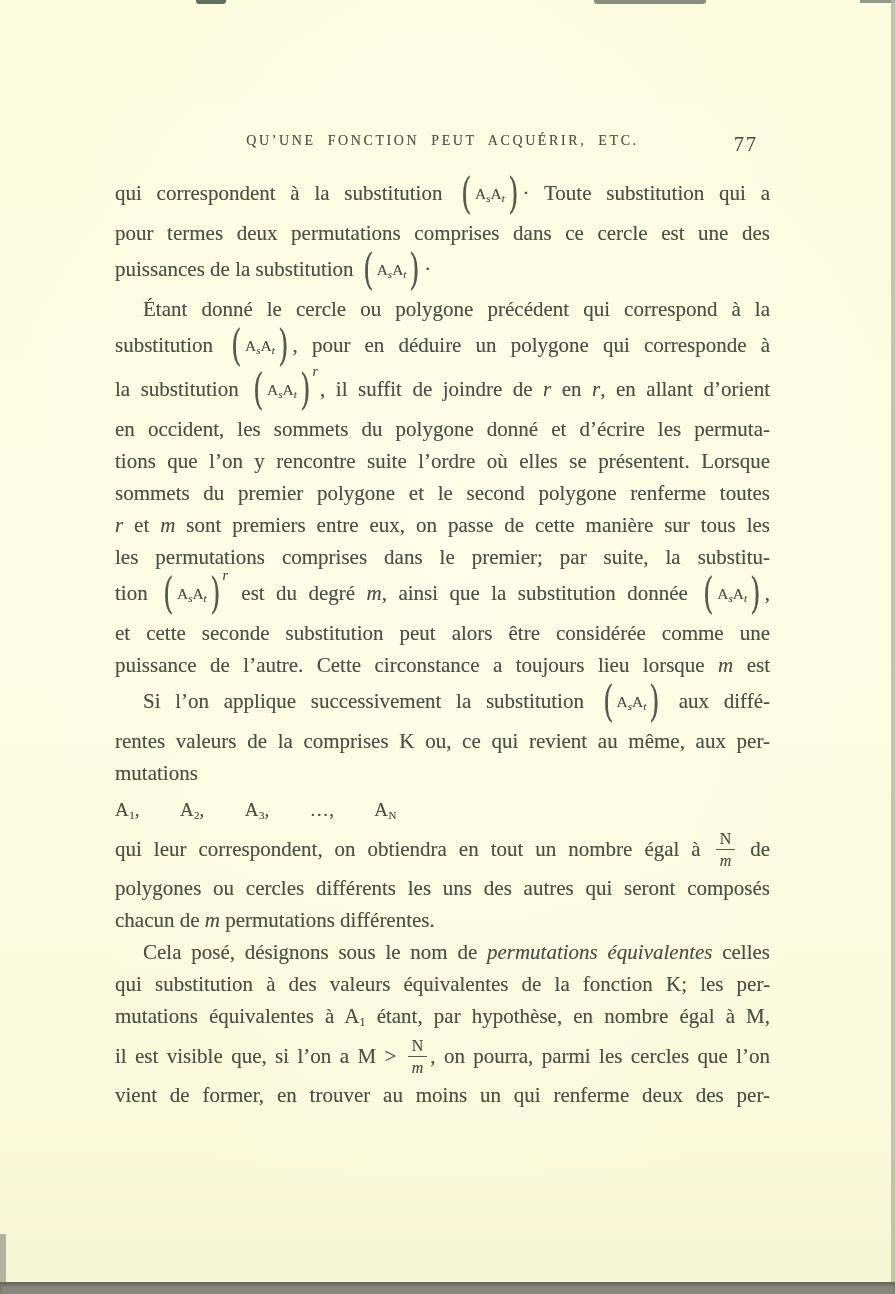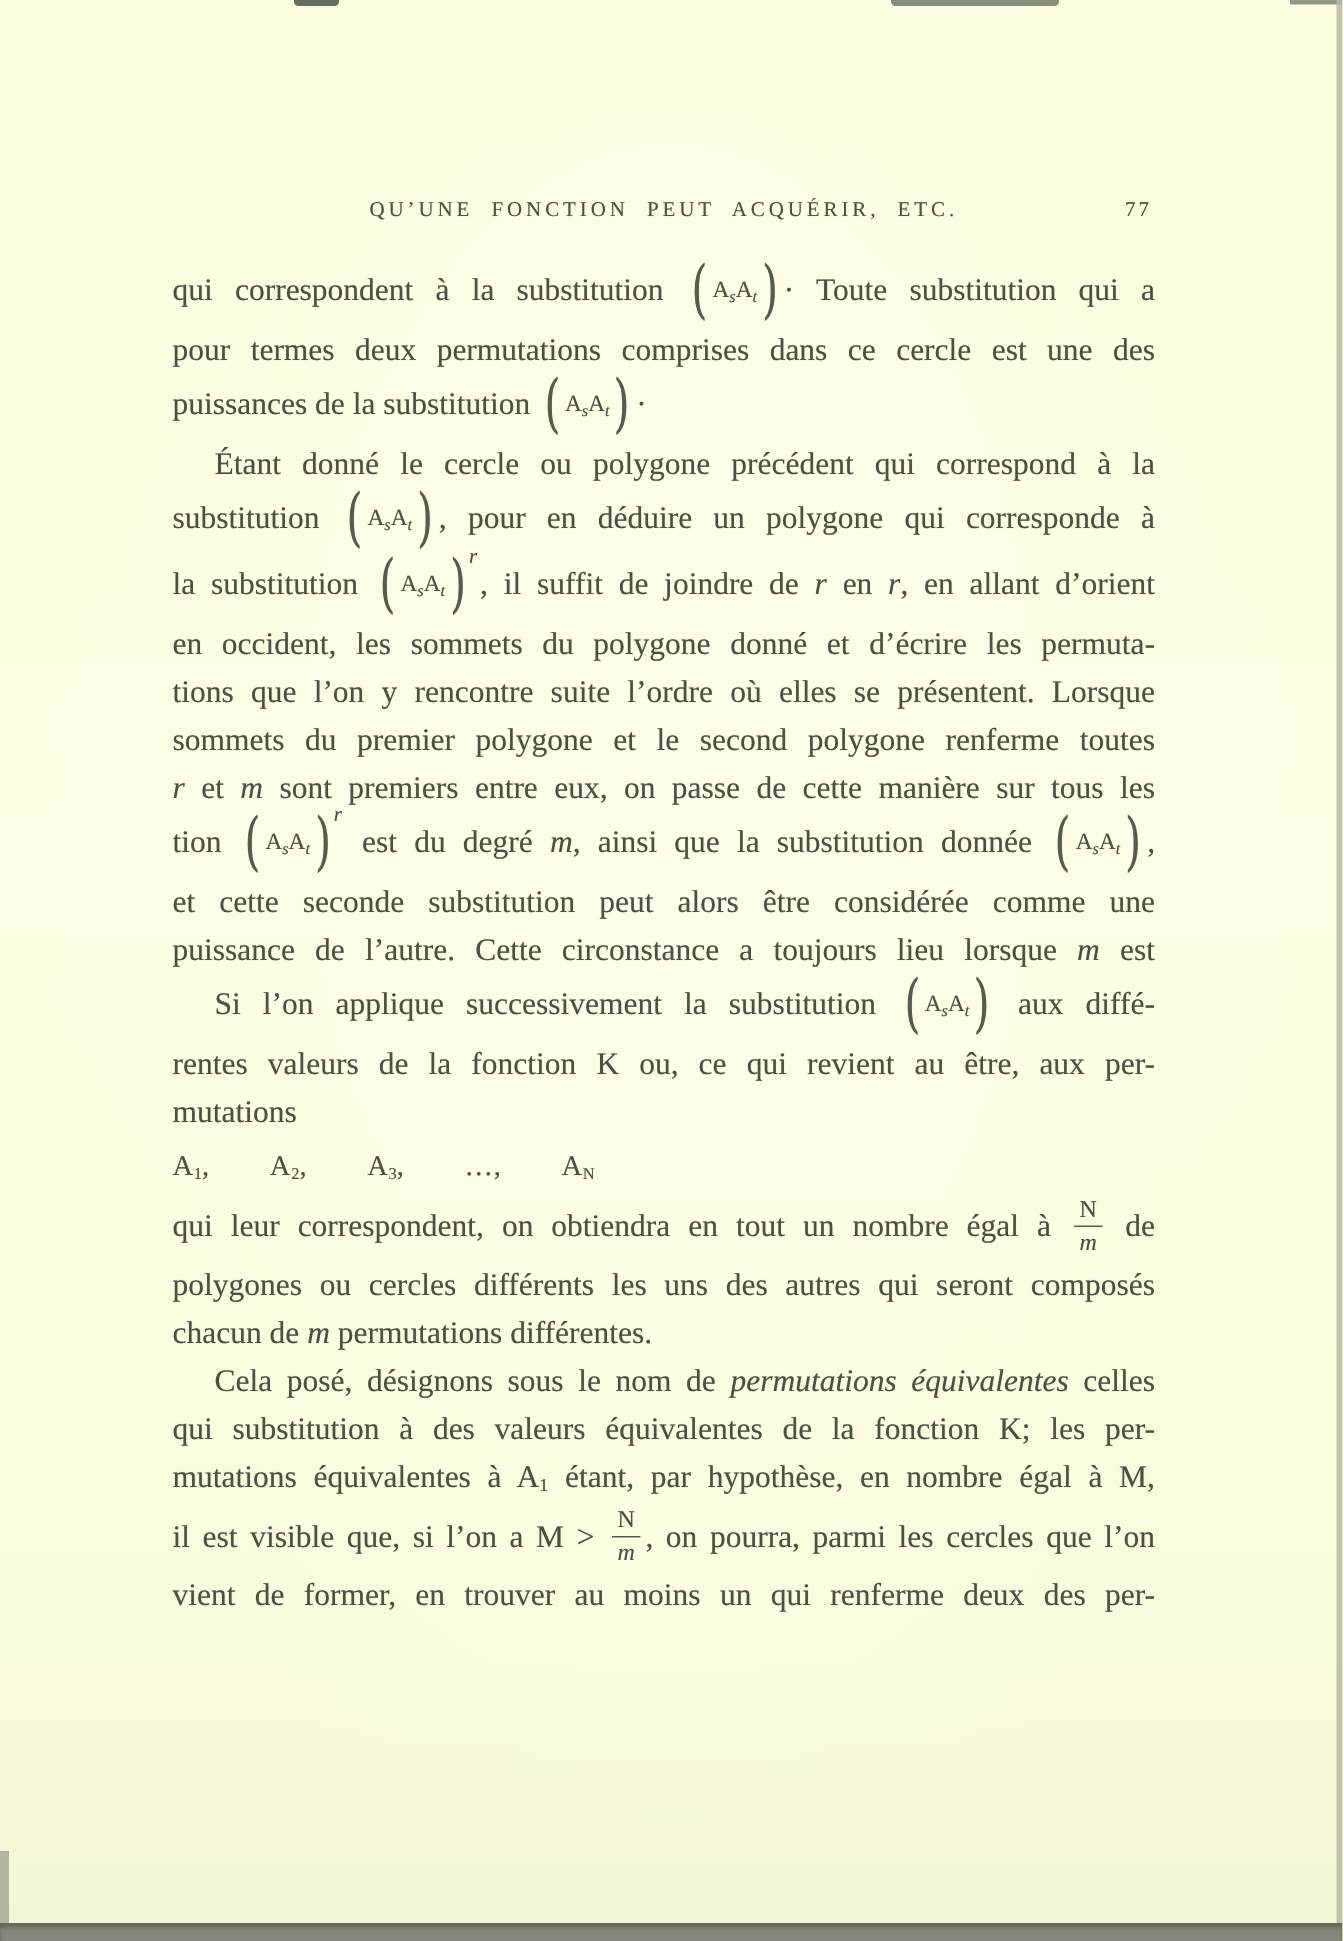--- a/index.html
+++ b/index.html
@@ -26,21 +26,21 @@
   .text-col{
     position:absolute;left:115px;top:133px;width:655px;
     color:#4b5043;font-size:21px;
     text-shadow:0 0 .6px rgba(75,80,67,.45);
   }
   .runhead{position:relative;height:28px;margin-bottom:12px;}
   .runhead .title{
     text-align:center;font-size:14px;letter-spacing:2.6px;word-spacing:6px;
     color:#4d5245;
   }
-  .runhead .pagenum{position:absolute;right:2px;top:0;font-size:14px;letter-spacing:2px;}
+  .runhead .pagenum{position:absolute;right:12px;top:0;font-size:20px;letter-spacing:2px;}
 
   .line{
     text-align:justify;text-align-last:justify;
     line-height:32px;min-height:32px;
   }
   .line.noj{text-align-last:left;}
   .line.ind{text-indent:28px;}
   .it{font-style:italic;}
 
   
@@ -114,20 +114,21 @@
               <span class="el">A<sub>s</sub></span>
               <span class="el">A<sub>t</sub></span>
             </span>
             <span class="par">)</span>
             <span class="pow">r</span>
           </span>, il suffit de joindre de <span class="it">r</span> en <span class="it">r</span>, en allant d’orient</div>
         <div class="line">en occident, les sommets du polygone donné et d’écrire les permuta-</div>
         <div class="line">tions que l’on y rencontre suite l’ordre où elles se présentent. Lorsque</div>
         <div class="line">sommets du premier polygone et le second polygone renferme toutes</div>
         <div class="line"><span class="it">r</span> et <span class="it">m</span> sont premiers entre eux, on passe de cette manière sur tous les</div>
+        <div class="line">les permutations comprises dans le premier; par suite, la substitu-</div>
         <div class="line">tion <span class="subst">
             <span class="par">(</span>
             <span class="stack">
               <span class="el">A<sub>s</sub></span>
               <span class="el">A<sub>t</sub></span>
             </span>
             <span class="par">)</span>
             <span class="pow">r</span>
           </span> est du degré <span class="it">m</span>, ainsi que la substitution donnée <span class="subst">
             <span class="par">(</span>
@@ -140,21 +141,21 @@
         <div class="line">et cette seconde substitution peut alors être considérée comme une</div>
         <div class="line">puissance de l’autre. Cette circonstance a toujours lieu lorsque <span class="it">m</span> est</div>
         <div class="line ind">Si l’on applique successivement la substitution <span class="subst">
             <span class="par">(</span>
             <span class="stack">
               <span class="el">A<sub>s</sub></span>
               <span class="el">A<sub>t</sub></span>
             </span>
             <span class="par">)</span>
           </span> aux diffé-</div>
-        <div class="line">rentes valeurs de la fonction K ou, ce qui revient au être, aux per-</div>
+        <div class="line">rentes valeurs de la comprises K ou, ce qui revient au même, aux per-</div>
         <div class="line noj">mutations</div>
         <div class="line eqline noj"><span class="eqi">A<sub class="rom">1</sub>,</span><span class="eqi">A<sub class="rom">2</sub>,</span><span class="eqi">A<sub class="rom">3</sub>,</span><span class="eqi">…,</span><span class="eqi">A<sub class="rom">N</sub></span></div>
         <div class="line">qui leur correspondent, on obtiendra en tout un nombre égal à <span class="frac">
             <span class="num">N</span>
             <span class="den it">m</span>
           </span> de</div>
         <div class="line">polygones ou cercles différents les uns des autres qui seront composés</div>
         <div class="line noj">chacun de <span class="it">m</span> permutations différentes.</div>
         <div class="line ind">Cela posé, désignons sous le nom de <span class="it">permutations équivalentes</span> celles</div>
         <div class="line">qui substitution à des valeurs équivalentes de la fonction K; les per-</div>

